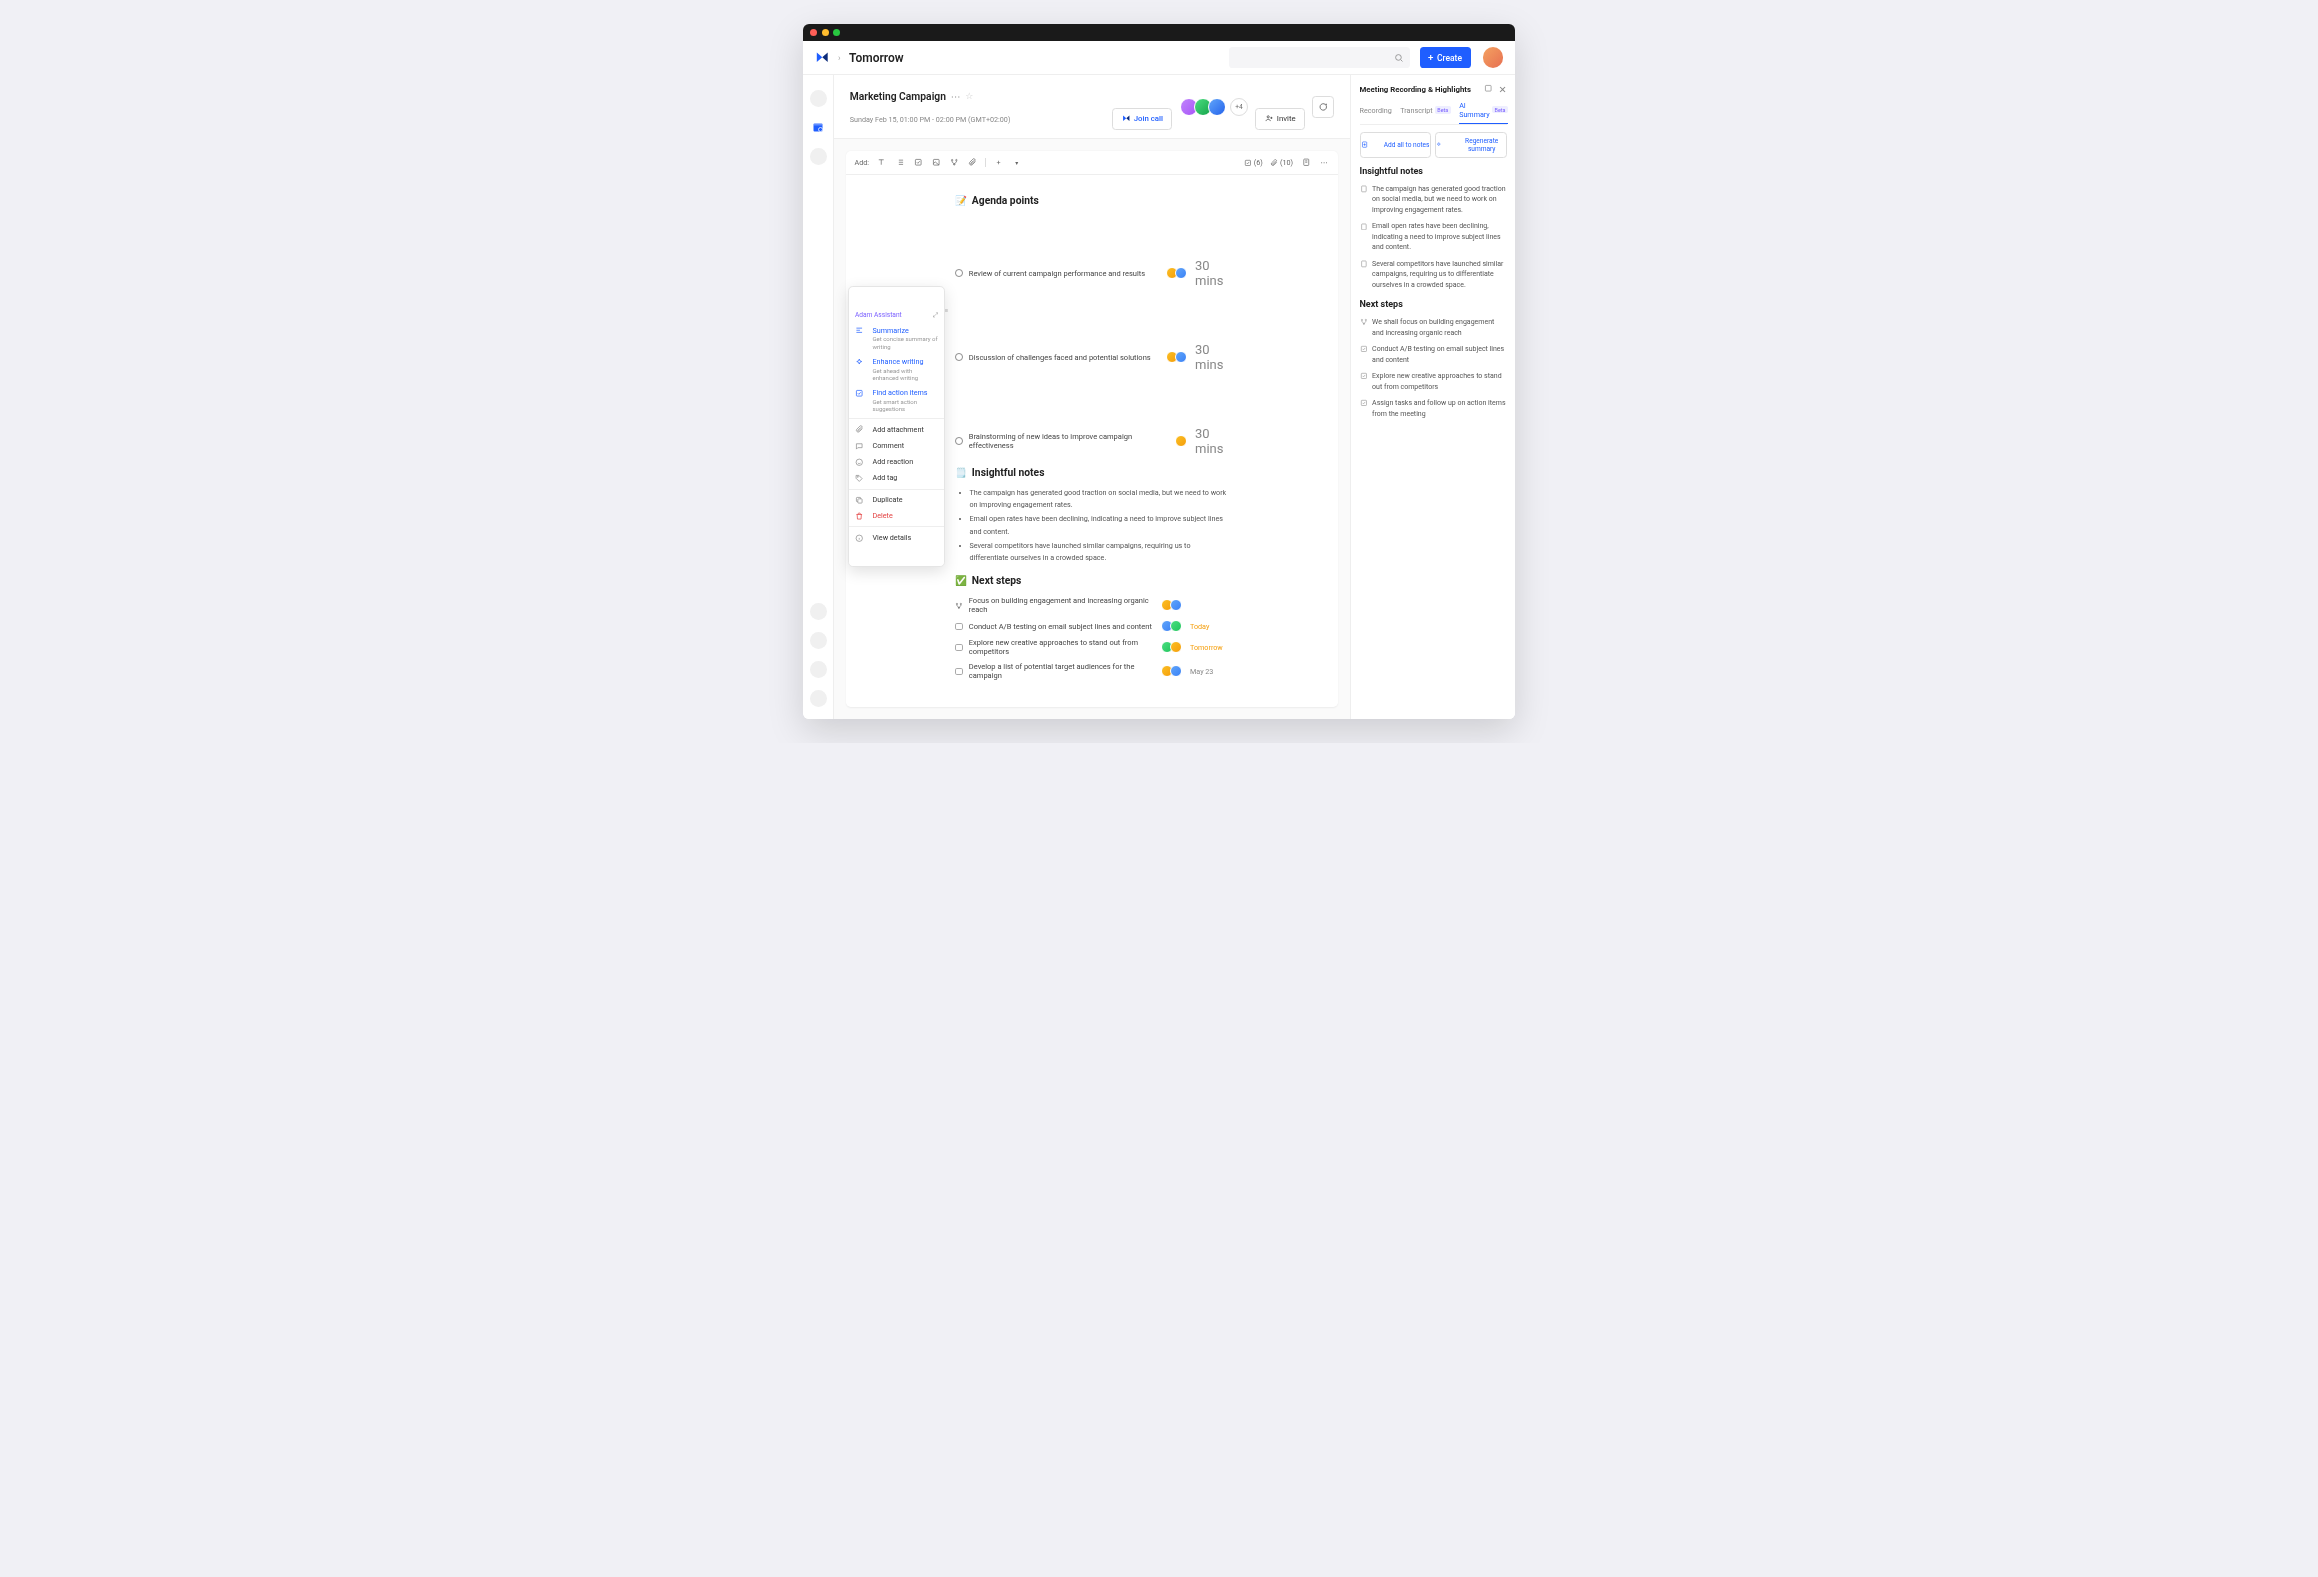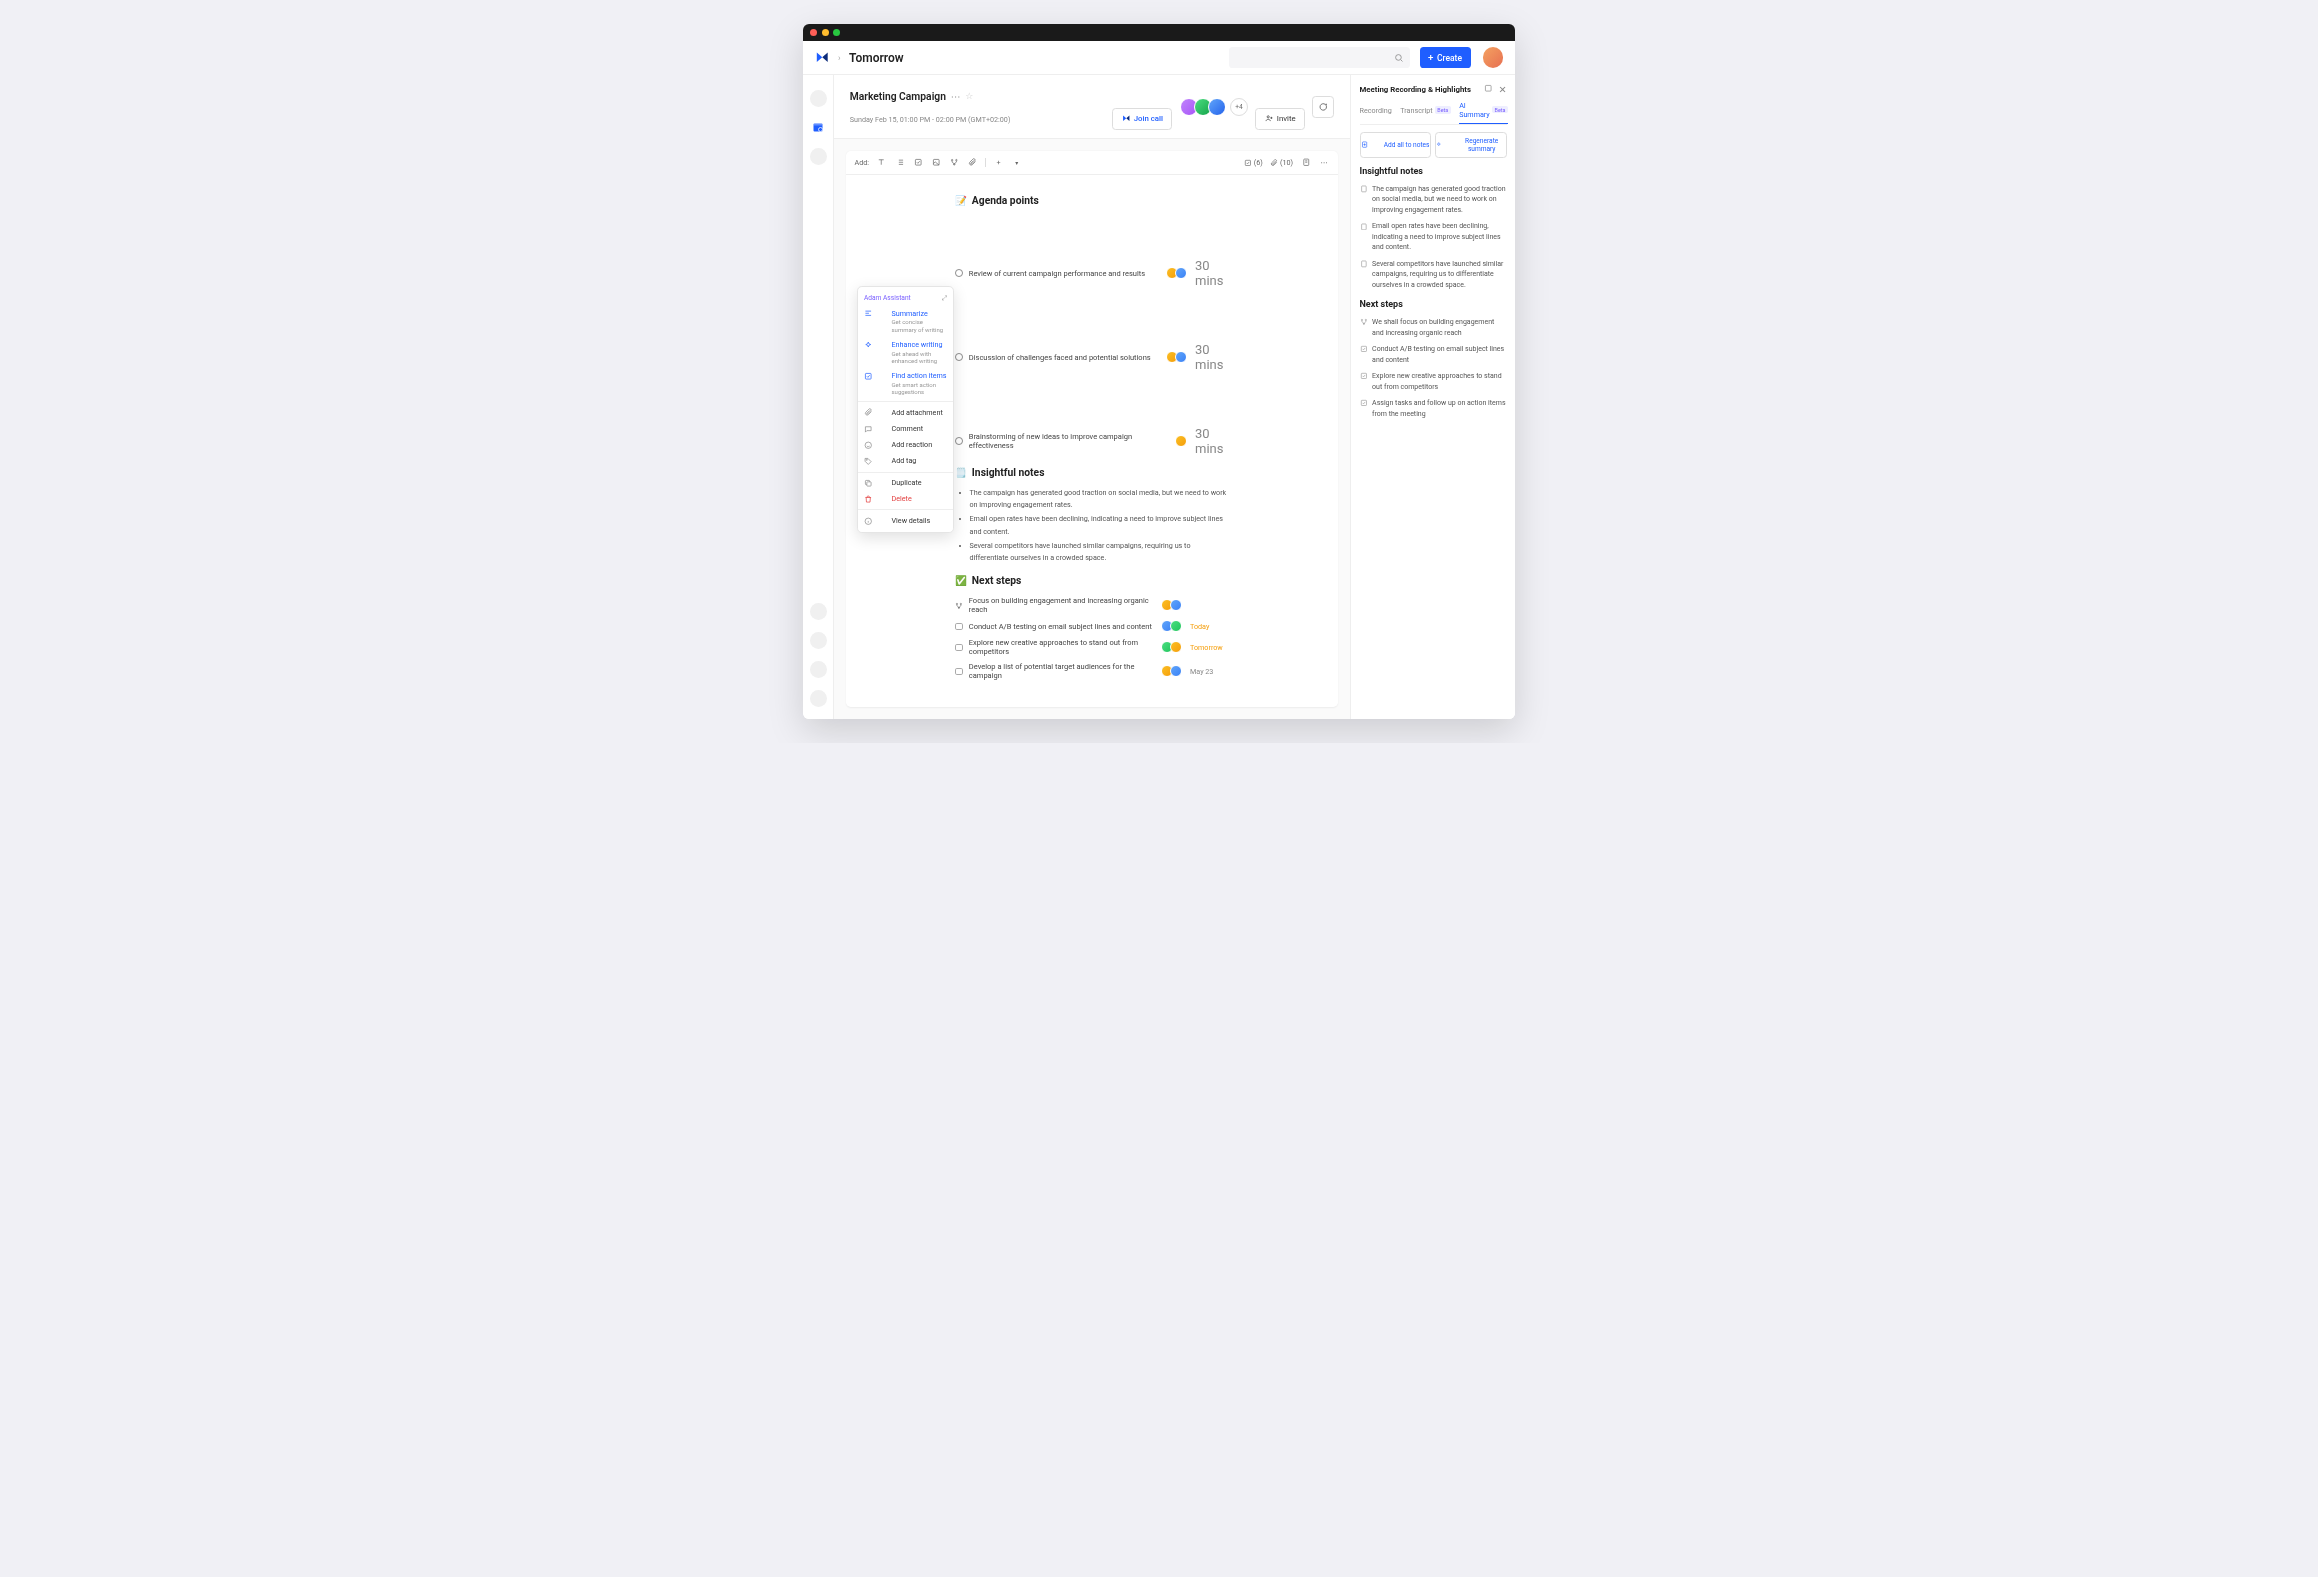--- a/index.html
+++ b/index.html
@@ -64,24 +64,24 @@
 .bullet-list li { font-size: 7.2px; color: #555; line-height: 1.7; padding: 1.2px 0; }
 .handle-row { position: absolute; left: 91px; display: flex; gap: 2.4px; color: #bbb; font-size: 7.8px; }
 .task-row { display: flex; align-items: center; padding: 3px 0; font-size: 7.5px; color: #444; }
 .branch-icon { width: 7.8px; height: 7.8px; margin-right: 6px; display: flex; align-items: center; justify-content: center; }
 .checkbox { width: 7.8px; height: 7.8px; border: 0.9px solid #aaa; border-radius: 1.8px; margin-right: 6px; }
 .task-text { flex: 1; }
 .due-today { color: #f59e0b; font-size: 7.2px; }
 .due-tomorrow { color: #f59e0b; font-size: 7.2px; }
 .due-date { color: #888; font-size: 7.2px; }
 
-.context-menu { position: absolute; left: 11px; top: 135px; width: 97px; background: #fff; border: 0.6px solid #e5e5e5; border-radius: 4.8px; box-shadow: 0 4.8px 14.5px rgba(0,0,0,.12); z-index: 10; padding: 3px 0; }
+.context-menu { position: absolute; left: 2px; top: 135px; width: 97px; background: #fff; border: 0.6px solid #e5e5e5; border-radius: 4.8px; box-shadow: 0 4.8px 14.5px rgba(0,0,0,.12); z-index: 10; padding: 20px 0; }
 .cm-header { padding: 3.6px 6px; font-size: 6.6px; color: #7b61ff; display: flex; align-items: center; justify-content: space-between; }
 .cm-header-expand { color: #999; font-size: 6.6px; cursor: pointer; }
-.cm-item { padding: 3.6px 6px; display: flex; align-items: flex-start; gap: 19px; cursor: pointer; }
+.cm-item { padding: 3.6px 6px; display: flex; align-items: flex-start; gap: 9px; cursor: pointer; }
 .cm-icon { width: 8.5px; height: 8.5px; flex-shrink: 0; color: #888; margin-top: 0.6px; display: flex; align-items: center; justify-content: center; }
 .cm-icon.blue { color: #1f5eff; }
 .cm-text { flex: 1; }
 .cm-label { font-size: 7.2px; color: #333; }
 .cm-label.blue { color: #1f5eff; }
 .cm-label.red { color: #e23c3c; }
 .cm-sub { font-size: 6px; color: #999; margin-top: 0.6px; line-height: 1.2; }
 .cm-sep { height: 0.6px; background: #eee; margin: 2.4px 0; }
 
 .panel { width: 165px; border-left: 0.6px solid #eee; background: #fff; padding: 8.5px 8.5px 12px; }

